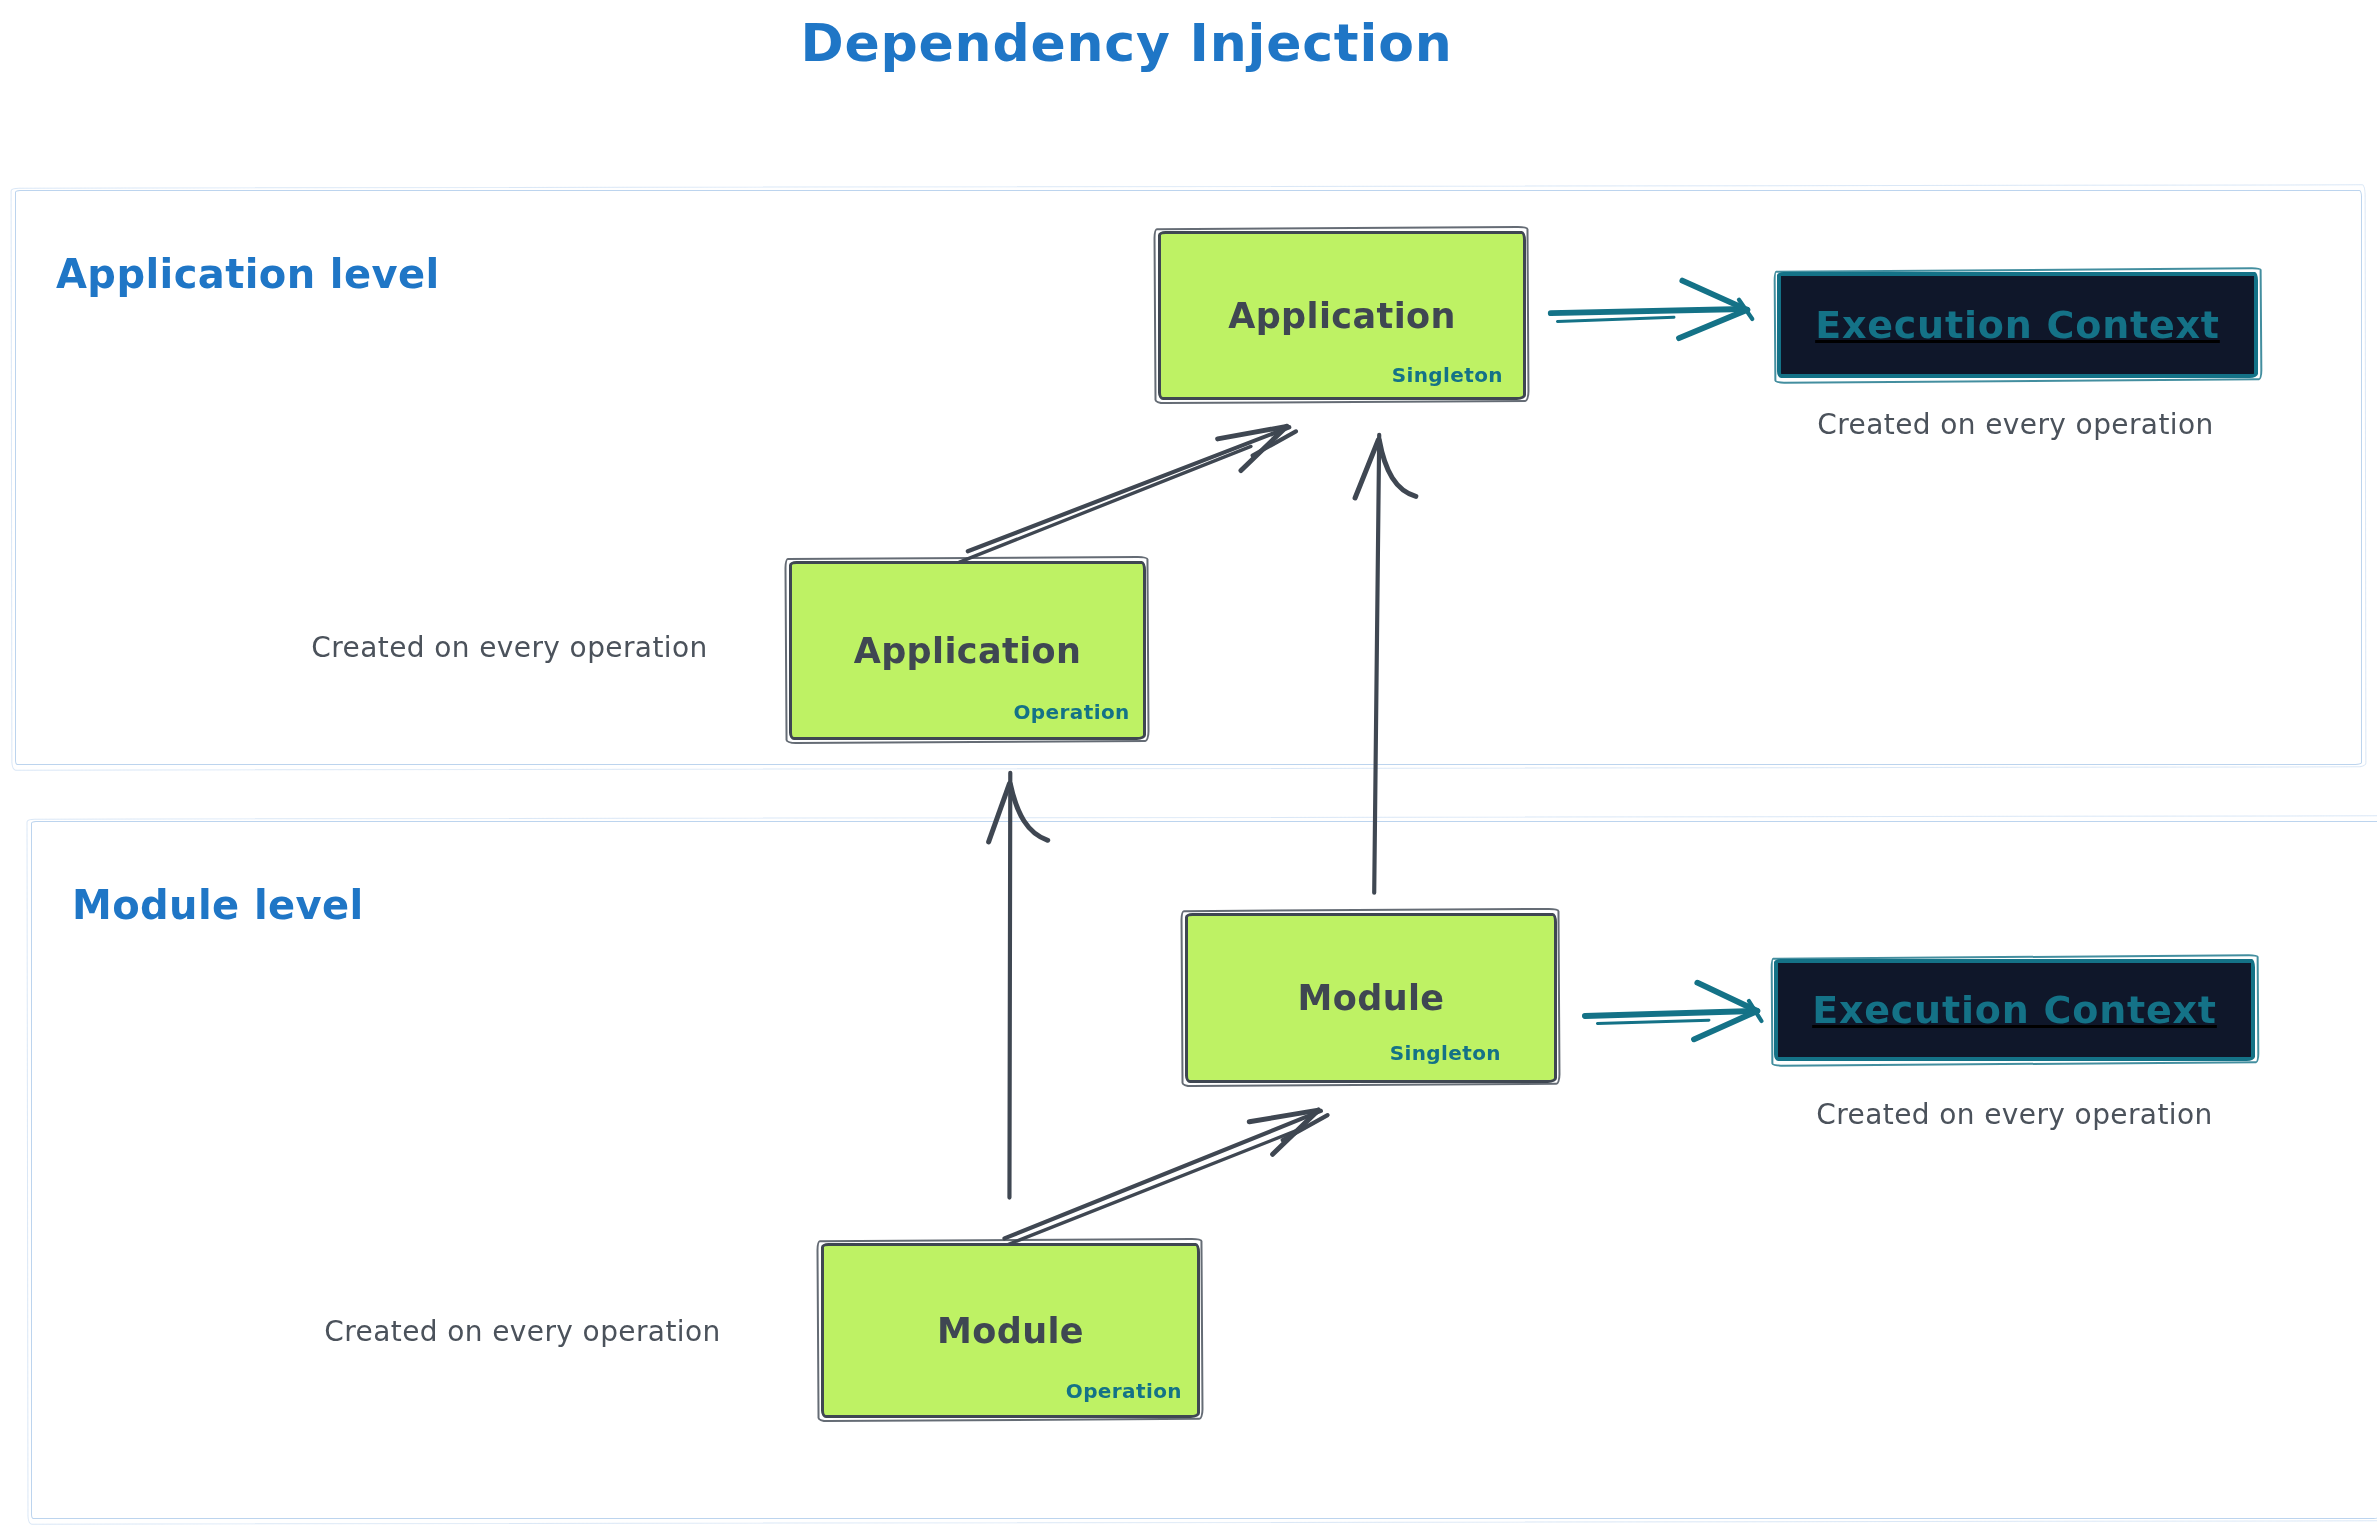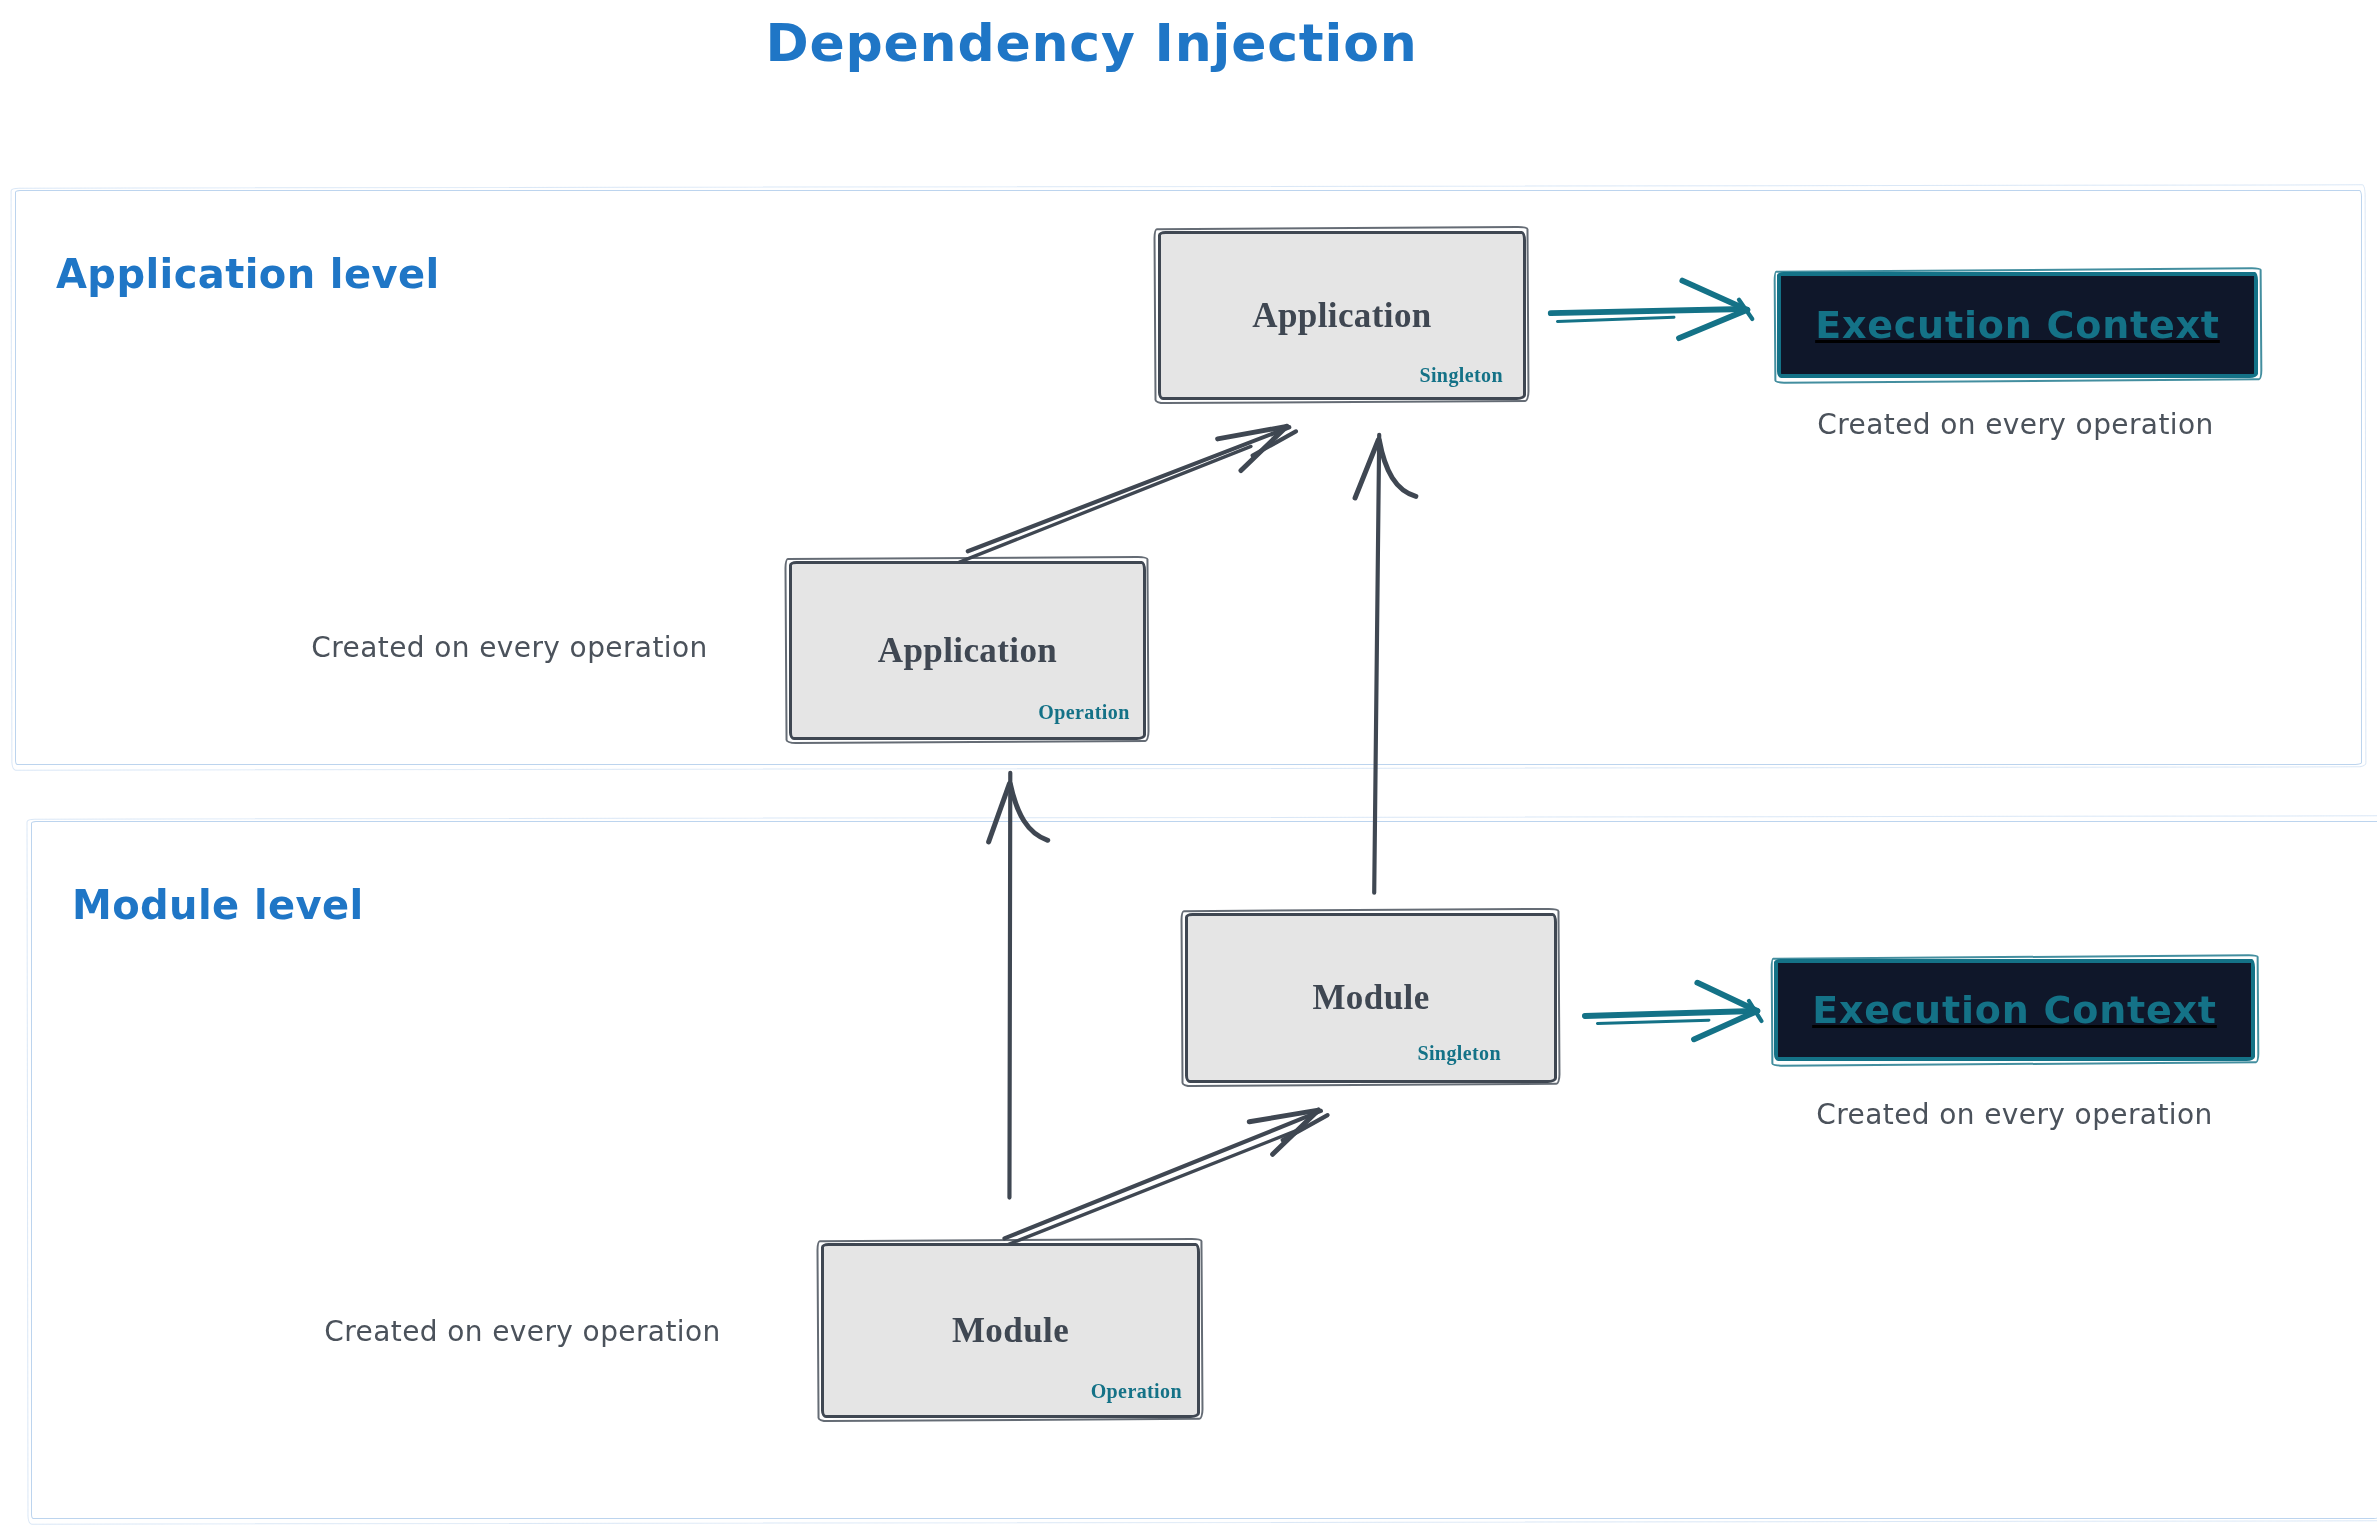--- a/index.html
+++ b/index.html
@@ -10,21 +10,21 @@
     --frame:#bcd4ee;
   }
   *{margin:0;padding:0;box-sizing:border-box;}
   html,body{background:#ffffff;}
   body{font-family:"DejaVu Sans", sans-serif; width:2377px; height:1534px; position:relative; overflow:hidden;}
 
   .canvas{position:absolute; inset:0; width:2377px; height:1534px; background:#fff;}
 
   
   .page-title{
-    position:absolute; left:750px; top:13.3px; width:683px;
+    position:absolute; left:785px; top:13.3px; width:683px;
     text-align:center; font-size:52px; font-weight:700; letter-spacing:0.8px;
     color:var(--blue);
   }
   .page-subtitle{
     position:absolute; left:750px; top:105px; width:683px;
     text-align:center; font-size:27.5px; font-weight:600; letter-spacing:0.4px;
     color:var(--gray);
   }
 
   
@@ -41,24 +41,24 @@
   }
   .level-app{left:15px; top:190px; width:2347px; height:575px;}
   .level-module{left:15px; top:821px; width:2349px; height:698px;margin-left:16px;}
   .level-label{
     position:absolute; left:40px; top:60px;
     font-size:40px; font-weight:700; letter-spacing:0.4px; color:var(--blue);
   }
 
   
   .node{
-    position:absolute; background:#e5e5e5;
+    position:absolute; background:#bef264;
     border:3.3px solid var(--dark);
     border-radius:7.5px 4.2px 9.2px 5px / 4.2px 9.2px 5px 7.5px;
-    display:flex; align-items:center; justify-content:center;font-family:Liberation Serif, serif;
+    display:flex; align-items:center; justify-content:center;
   }
   .node::after{
     content:""; position:absolute; inset:-6.7px;
     border:2.5px solid var(--dark); opacity:.8; pointer-events:none;
     border-radius:3.3px 10.8px 4.2px 10px / 10px 3.3px 10.8px 4.2px;
     transform:rotate(-.35deg);
   }
   .node .name{font-size:35px; font-weight:600; color:var(--dark); letter-spacing:0.4px;}
   .node .scope{
     position:absolute; right:20px; bottom:10px;

